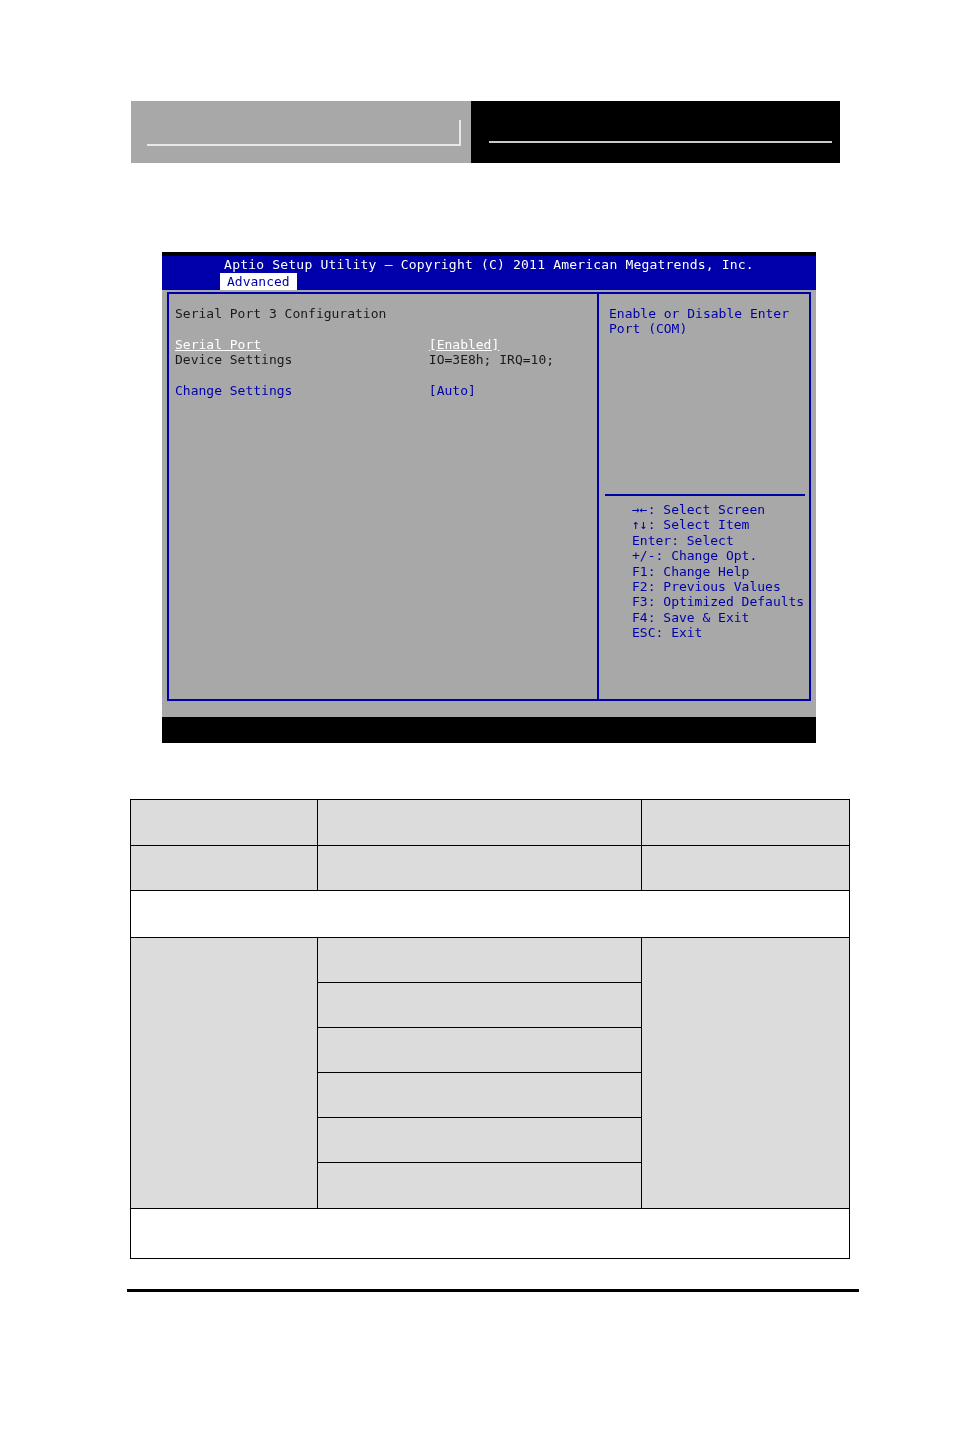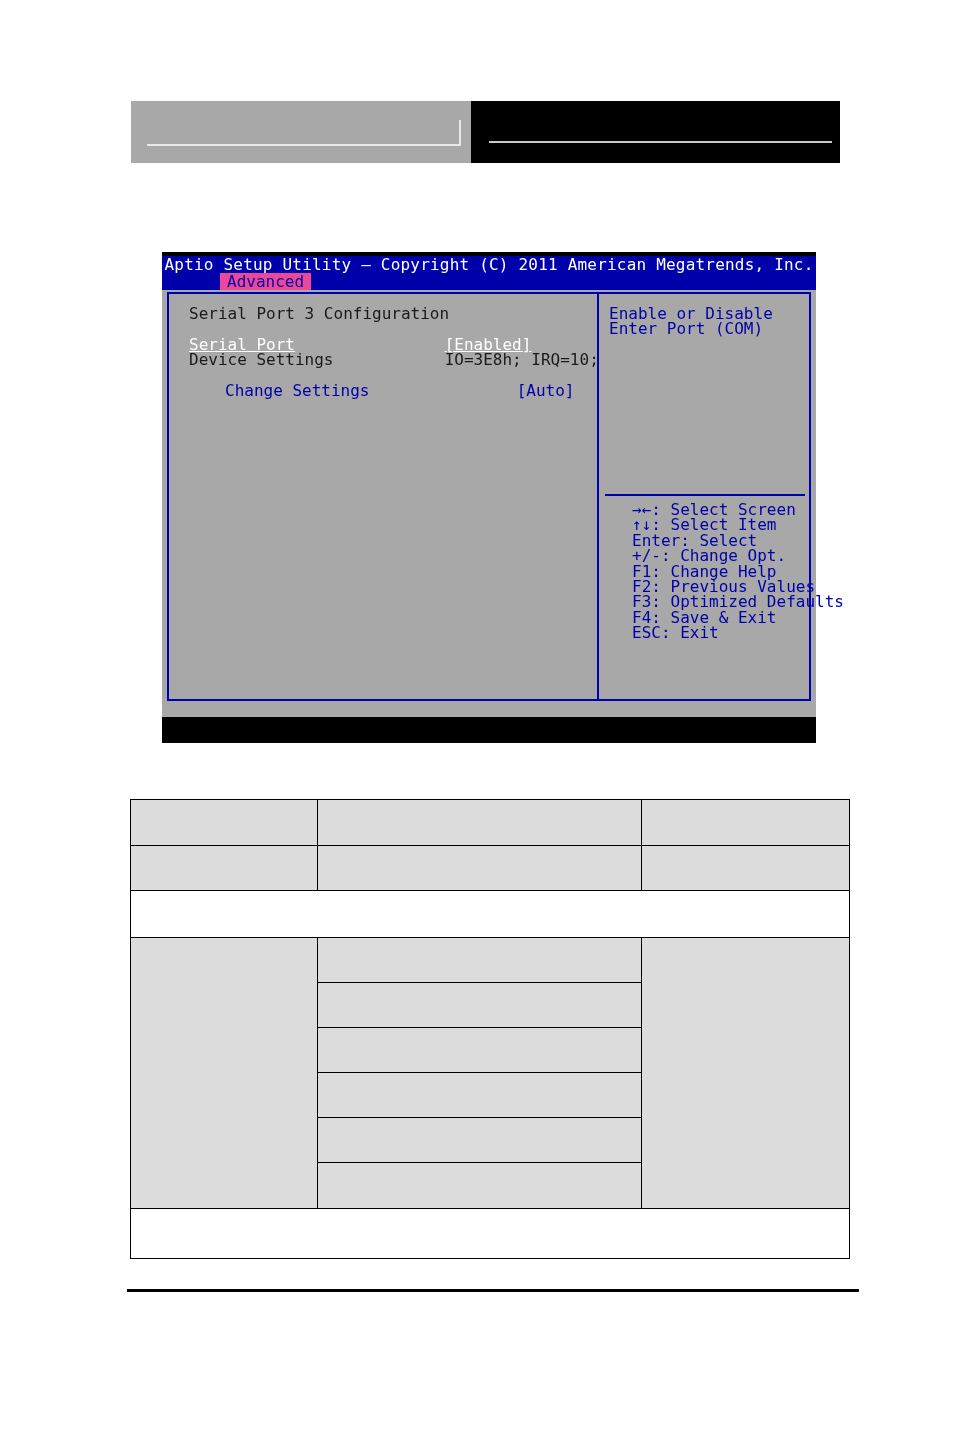--- a/index.html
+++ b/index.html
@@ -61,21 +61,21 @@
 
   
   #bios-screen {
     position: absolute;
     left: 162px;
     top: 252px;
     width: 654px;
     height: 491px;
     background: #000000;
     font-family: "DejaVu Sans Mono", "Liberation Mono", monospace;
-    font-size: 16px;
+    font-size: 13px;
     line-height: 15.4px;
   }
   #bios-titlebar {
     position: absolute;
     left: 0;
     top: 4px;
     width: 100%;
     height: 17px;
     background: #0000aa;
     color: #ffffff;
@@ -92,21 +92,21 @@
     height: 17px;
     background: #0000aa;
   }
   #tab-advanced {
     position: absolute;
     left: 58px;
     top: 0;
     height: 17px;
     line-height: 17px;
     padding: 0 7px;
-    background: #ec4899;
+    background: #ffffff;
     color: #0000aa;
     white-space: nowrap;
   }
   #bios-body {
     position: absolute;
     left: 0;
     top: 38px;
     width: 100%;
     height: 427px;
     background: #a8a8a8;
@@ -119,21 +119,21 @@
     right: 5px;
     bottom: 16px;
     border: 2px solid #0000aa;
     box-sizing: border-box;
     display: flex;
   }
   #bios-left-pane {
     width: 428px;
     position: relative;
     box-sizing: border-box;
-    padding: 12px 0 0 20px;
+    padding: 12px 0 0 6px;
   }
   #bios-right-pane {
     flex: 1;
     border-left: 2px solid #0000aa;
     box-sizing: border-box;
     padding: 12px 0 0 10px;
     position: relative;
     color: #0000aa;
   }
   .opt-row {
@@ -145,21 +145,21 @@
     display: inline-block;
     width: 246px;
     vertical-align: top;
   }
   .opt-value {
     display: inline-block;
     vertical-align: top;
   }
   .clr-dark   { color: #1a1a1a; }
   .clr-white  { color: #ffffff; text-decoration: underline; }
-  .clr-blue   { color: #0000aa; margin-left: 36px; }
+  .clr-blue   { color: #0000aa; }
   .spacer-row { height: 15.4px; }
 
   #help-text {
     white-space: pre-wrap;
     width: 196px;
     line-height: 15.4px;
   }
   #nav-divider {
     position: absolute;
     left: 6px;

